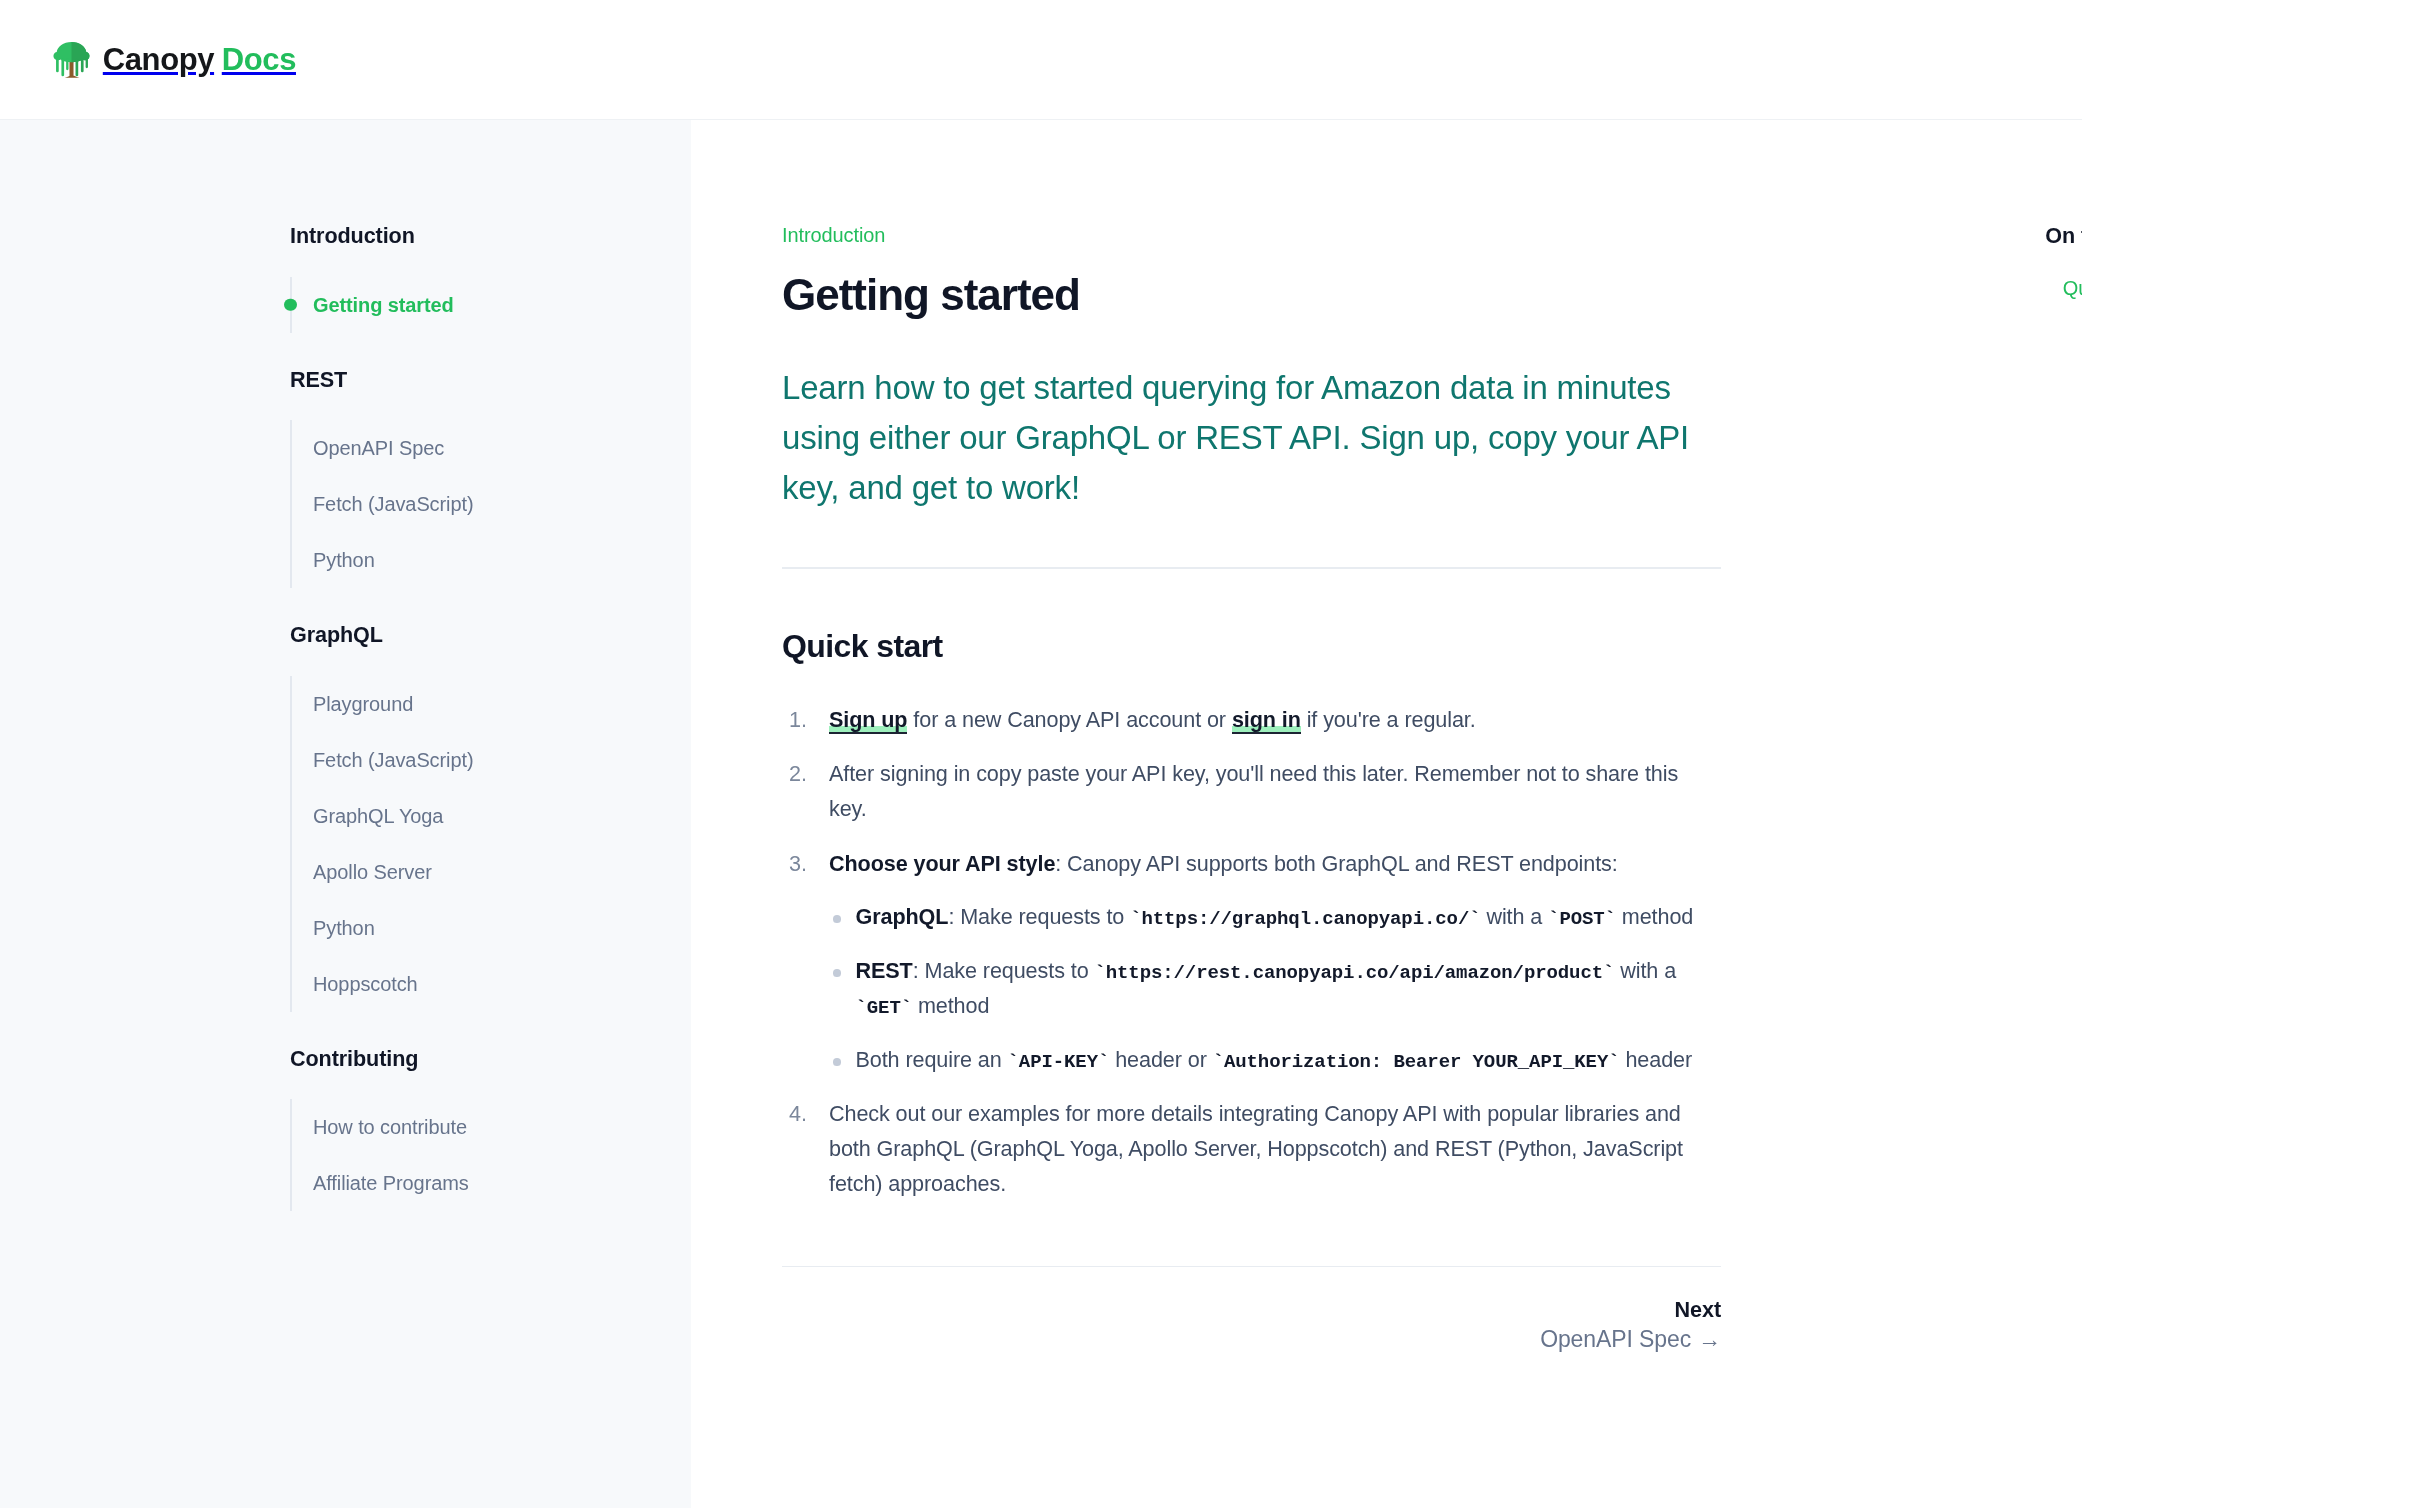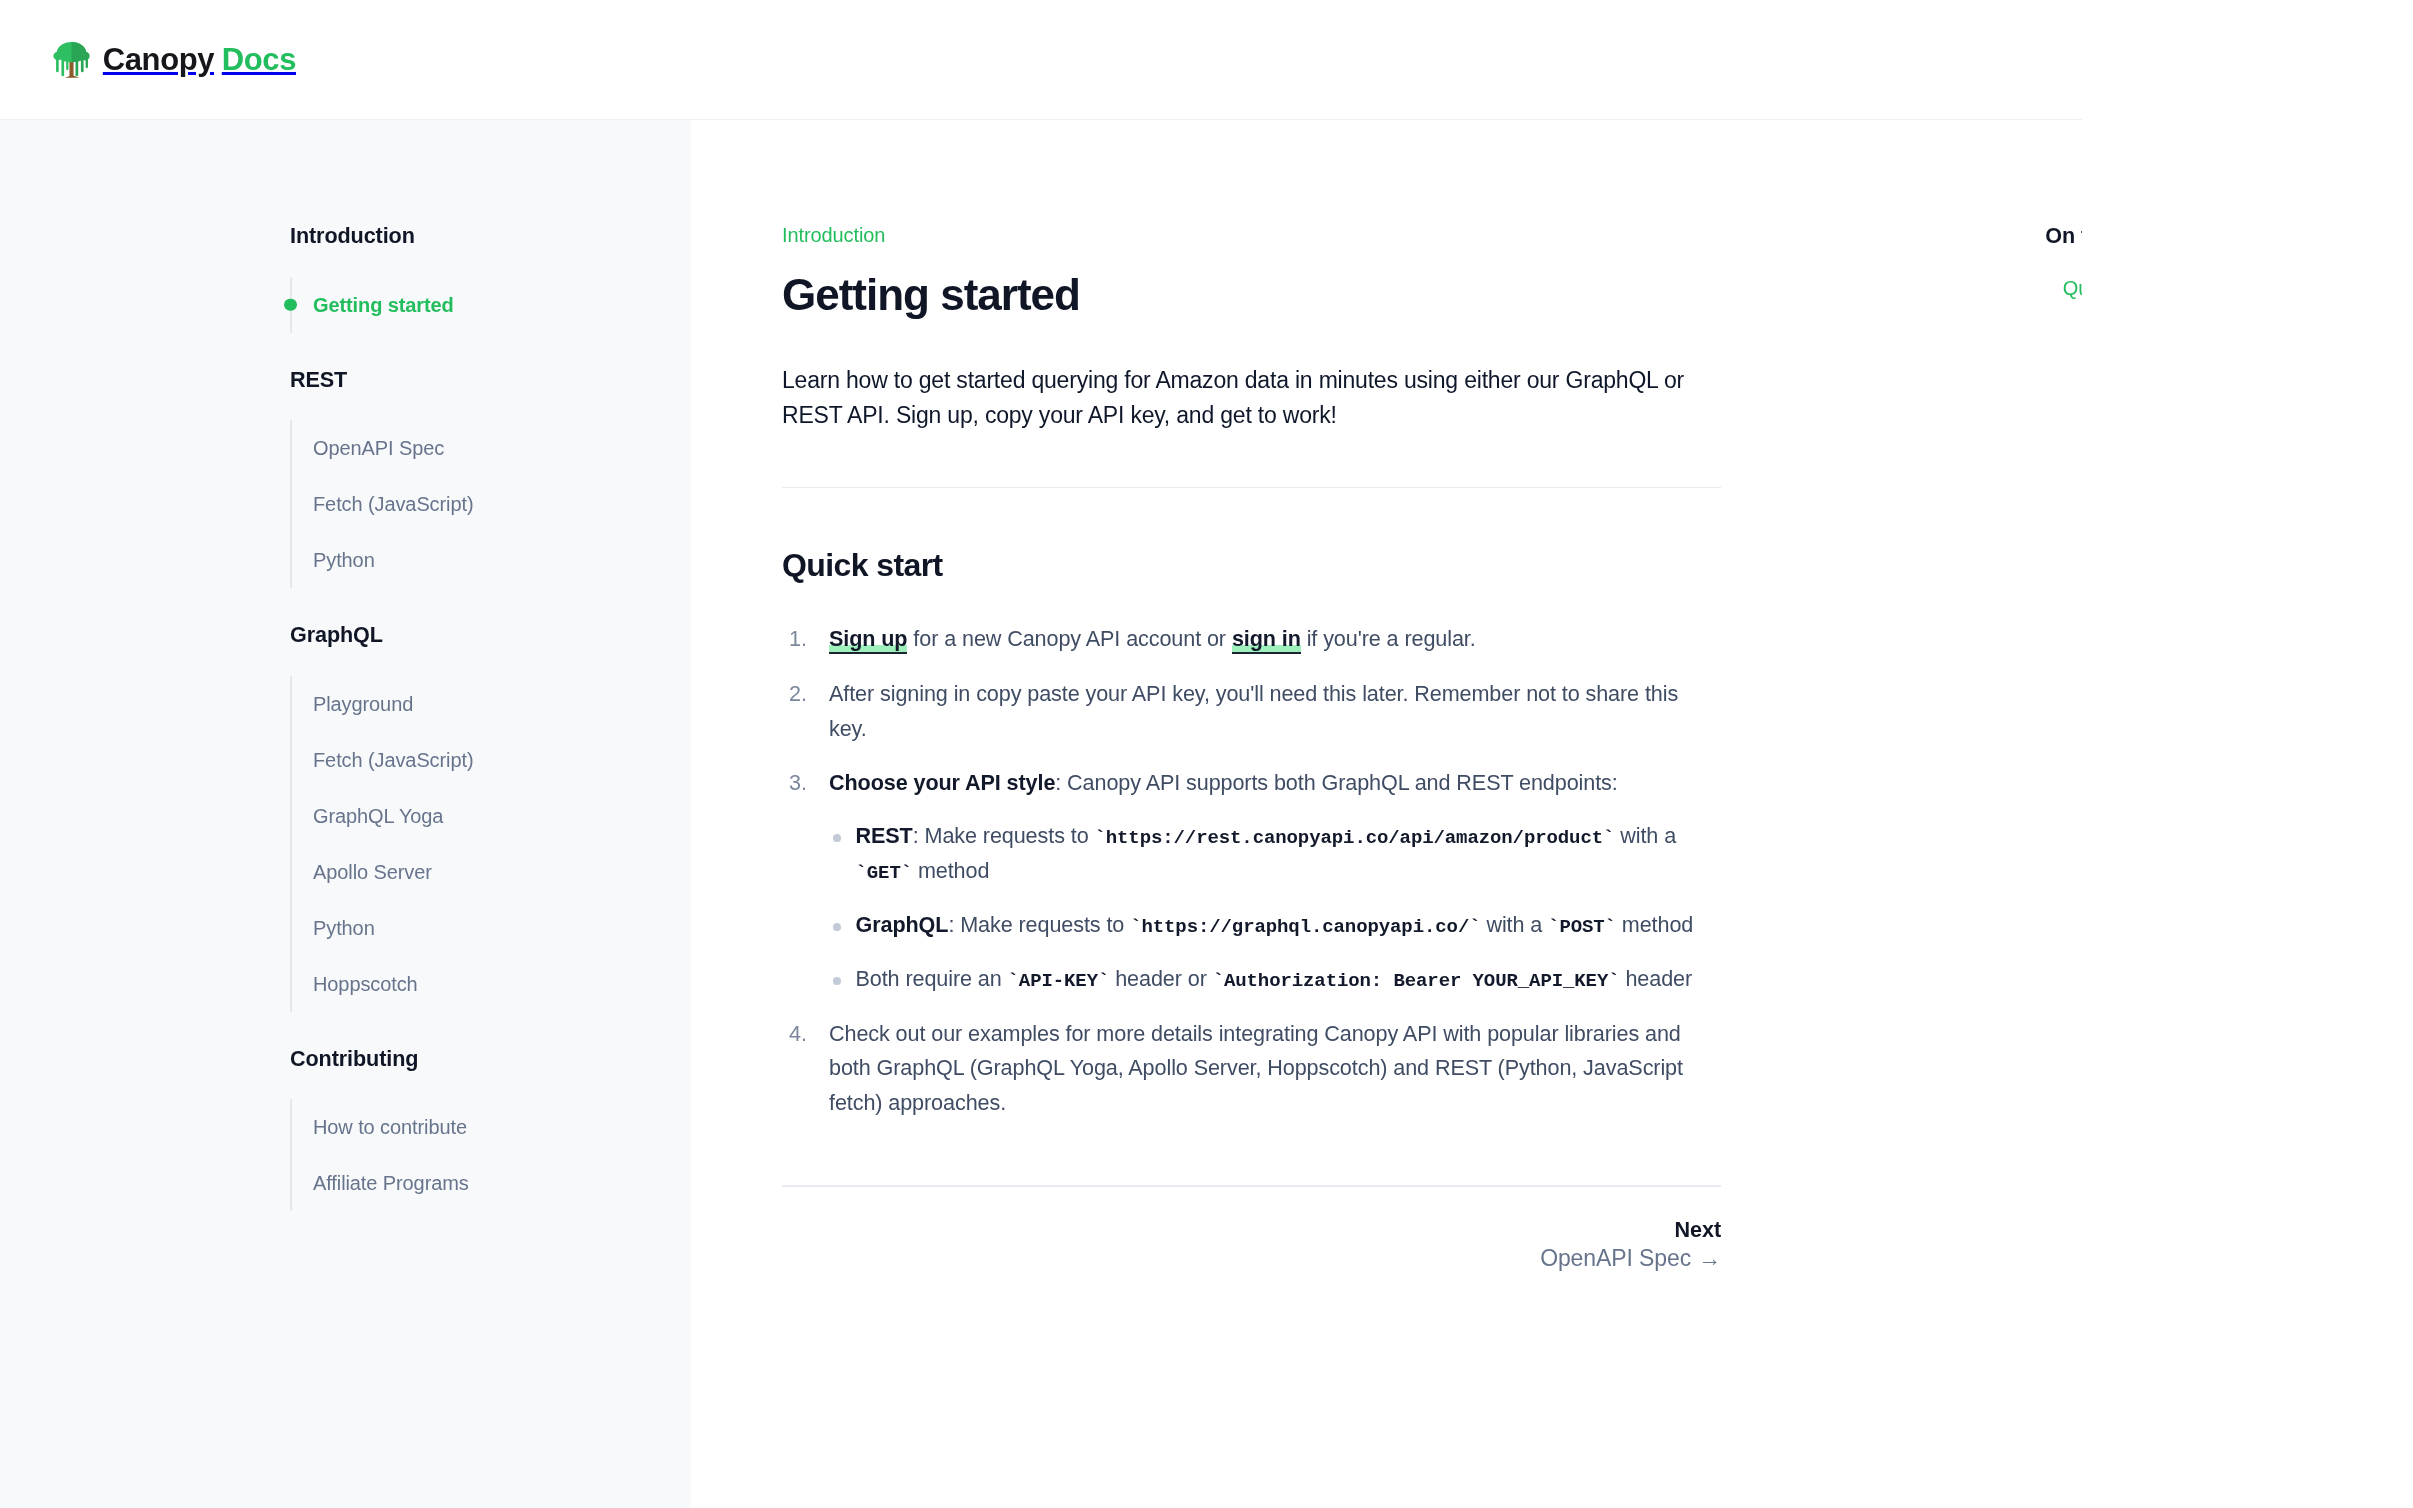--- a/index.html
+++ b/index.html
@@ -89,21 +89,21 @@
     font-size: 20px; color: #22bd5c; font-weight: 500;
     line-height: 1; letter-spacing: -0.1px;
     margin-bottom: 26.5px;
   }
   .page-title {
     font-size: 44px; font-weight: 700; color: #101626;
     letter-spacing: -1px; line-height: 1.05;
     margin-bottom: 45px;
   }
   .lead {
-    font-size: 23px; color: #0f172a; line-height: 1.52;
+    font-size: 33px; color: #0f766e; line-height: 1.52;
     letter-spacing: -0.2px;
     margin-bottom: 54px;
   }
   .divider { height: 1.4px; background: #e8ecf1; width: 939px; }
 
   .section-title {
     font-size: 32px; font-weight: 700; color: #101626;
     letter-spacing: -0.6px; line-height: 1;
     margin-top: 61px; margin-bottom: 41px;
   }
@@ -316,22 +316,22 @@
         <h2 class="section-title">Quick start</h2>
 
         <ol class="steps">
 
           <li><a class="hl-link" href="#">Sign up</a><span> for a new Canopy API account or </span><a class="hl-link" href="#">sign in</a><span> if you're a regular.</span></li>
 
           <li><span>After signing in copy paste your API key, you'll need this later. Remember not to share this key.</span></li>
 
           <li><strong>Choose your API style</strong><span>: Canopy API supports both GraphQL and REST endpoints:</span>
             <ul class="sub">
+              <li><strong>GraphQL</strong><span>: Make requests to </span><code>`https://graphql.canopyapi.co/`</code><span> with a </span><code>`POST`</code><span> method</span></li>
               <li><strong>REST</strong><span>: Make requests to </span><code>`https://rest.canopyapi.co/api/amazon/product`</code><span> with a </span><code>`GET`</code><span> method</span></li>
-              <li><strong>GraphQL</strong><span>: Make requests to </span><code>`https://graphql.canopyapi.co/`</code><span> with a </span><code>`POST`</code><span> method</span></li>
               <li><span>Both require an </span><code>`API-KEY`</code><span> header or </span><code>`Authorization: Bearer YOUR_API_KEY`</code><span> header</span></li>
             </ul>
           </li>
 
           <li><span>Check out our examples for more details integrating Canopy API with popular libraries and both GraphQL (GraphQL Yoga, Apollo Server, Hoppscotch) and REST (Python, JavaScript fetch) approaches.</span></li>
 
         </ol>
 
         <div class="foot-divider"></div>
         <div class="foot-next">

